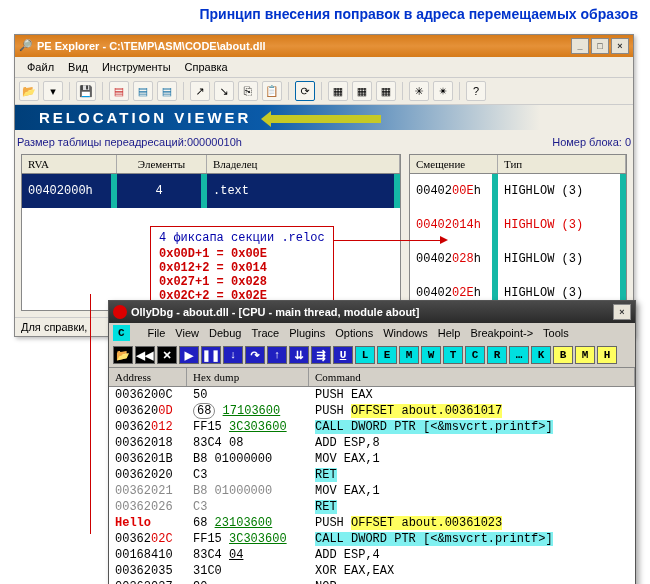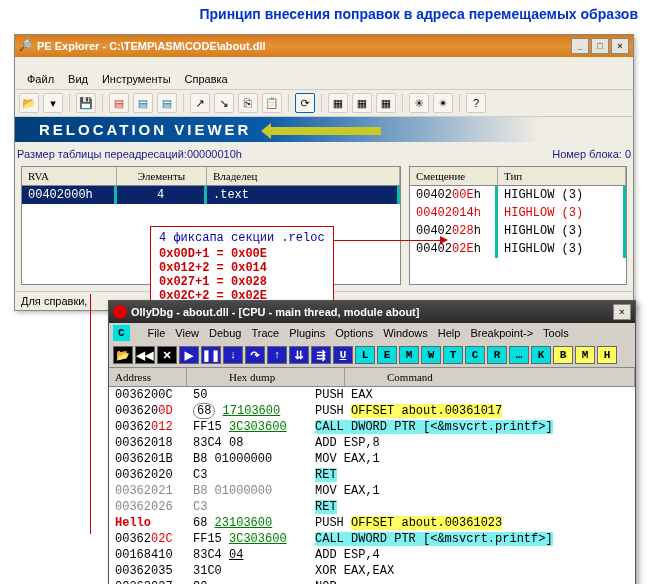--- a/index.html
+++ b/index.html
@@ -7,40 +7,40 @@
   .caption { color: #0033cc; font-weight: bold; font-size: 14px; text-align: right; padding: 6px 12px 4px; }
   
   
   .pe-window { position: absolute; left: 14px; top: 34px; width: 620px; border: 1px solid #888; background: #f0ede4; box-shadow: 2px 2px 4px rgba(0,0,0,0.25); }
   .titlebar { height: 22px; display: flex; align-items: center; padding: 0 4px; color: #fff; font-weight: bold; font-size: 11px; }
   .pe-title { background: linear-gradient(180deg,#d67b1a,#e59138,#d67b1a); }
   .tb-icon { width: 14px; height: 14px; margin-right: 4px; display: inline-block; }
   .tb-buttons { margin-left: auto; display: flex; gap: 2px; }
   .tb-btn { width: 18px; height: 16px; background: #e8e4d8; border: 1px solid #888; font-size: 9px; display: flex; align-items: center; justify-content: center; color: #333; }
   .menubar { display: flex; gap: 2px; padding: 2px 6px; font-size: 11px; background: #f0ede4; border-bottom: 1px solid #ccc; }
-  .menubar span { padding: 2px 6px; margin-top: 12px; }
+  .menubar span { padding: 2px 6px; }
   .toolbar { display: flex; gap: 4px; padding: 3px 4px; background: #f0ede4; border-bottom: 1px solid #ccc; flex-wrap: wrap; align-items: center; }
   .tool { width: 20px; height: 20px; border: 1px solid #ccc; background: #f7f5ee; display: flex; align-items: center; justify-content: center; font-size: 11px; border-radius: 2px; }
   .tool-sep { width: 1px; height: 18px; background: #ccc; margin: 0 2px; }
   
   .reloc-banner { background: linear-gradient(90deg,#003f7a,#0a5aa8 40%,#f0ede4 85%); color: #fff; font-family: Arial; font-size: 15px; letter-spacing: 3px; padding: 4px 24px; font-weight: bold; }
   .arrow-left { display: inline-block; width: 110px; height: 8px; background: #c6c926; margin-left: 20px; vertical-align: middle; position: relative; }
   .arrow-left::before { content:''; position:absolute; left:-10px; top:-4px; border-right:10px solid #c6c926; border-top:8px solid transparent; border-bottom:8px solid transparent; }
   
   .info-row { padding: 6px 2px; display: flex; justify-content: space-between; color: #1a1a8a; font-size: 11px; }
   
   .tables { display: flex; gap: 8px; padding: 0 6px 6px; }
   .tbl-left { width: 380px; }
   .tbl-right { flex: 1; }
   .tbl { border: 1px solid #888; background: #fff; font-family: "Courier New", monospace; font-size: 12px; }
   .tbl-head { display: flex; background: #ece9d8; border-bottom: 1px solid #888; }
   .tbl-head div { padding: 3px 6px; border-right: 1px solid #aaa; font-family: Tahoma; font-size: 11px; }
   .tbl-body { }
   .tbl-row { display: flex; }
-  .tbl-row div { padding: 2px 6px; border-right: 3px solid #14b8a6; }
+  .tbl-row div { padding: 10px 6px; border-right: 6px solid #14b8a6; }
   .sel { background: #0a246a; color: #fff; }
   .tbl-left .c1 { width: 95px; } .tbl-left .c2 { width: 90px; text-align: center; } .tbl-left .c3 { flex: 1; }
   .tbl-right .c1 { width: 88px; } .tbl-right .c2 { flex: 1; }
   .red-digits { color: #d00; }
   .arrow-row { color: #d00; }
   
   .calc-box { position: absolute; left: 150px; top: 226px; background: #fff; border: 1px solid #c00; padding: 4px 8px; font-family: "Courier New", monospace; font-size: 12px; z-index: 5; }
   .calc-box .title { color: #0000aa; margin-bottom: 2px; }
   .calc-box .line { color: #cc0000; font-weight: bold; }
   
@@ -54,21 +54,21 @@
   .olly-menu { display: flex; gap: 2px; padding: 2px 4px; font-size: 11px; background: #d4d0c8; }
   .olly-menu span { padding: 2px 5px; }
   .olly-tools { display: flex; gap: 2px; padding: 3px 4px; background: #d4d0c8; border-bottom: 1px solid #888; flex-wrap: nowrap; align-items: center; }
   .otool { width: 20px; height: 18px; border: 1px solid #666; font-family: "Courier New"; font-size: 11px; display: flex; align-items: center; justify-content: center; font-weight: bold; }
   .ot-black { background: #000; color: #fff; }
   .ot-blue { background: #2020c0; color: #fff; }
   .ot-cyan { background: #00e0e0; color: #000; }
   .ot-yel { background: #ffff60; color: #000; }
   
   .dump { background: #fff; font-family: "Courier New", monospace; font-size: 12px; }
-  .dump-head { display: flex; background: #d4d0c8; border-bottom: 1px solid #888; font-family: Tahoma; font-size: 11px; gap: 36px; }
+  .dump-head { display: flex; background: #d4d0c8; border-bottom: 1px solid #888; font-family: Tahoma; font-size: 11px; }
   .dump-head div { padding: 3px 6px; border-right: 1px solid #999; }
   .dump .c1 { width: 78px; } .dump .c2 { width: 122px; } .dump .c3 { flex: 1; }
   .dump-row { display: flex; align-items: center; }
   .dump-row div { padding: 1px 6px; white-space: pre; }
   .hex-hi { color: #007a00; text-decoration: underline; }
   .cyan-bg { background: #80f0f0; }
   .yel-bg { background: #ffff60; }
   .gray { color: #888; }
   .red { color: #d00; font-weight: bold; }
   .hex-circ { border: 1px solid #888; border-radius: 8px; padding: 0 3px; }

